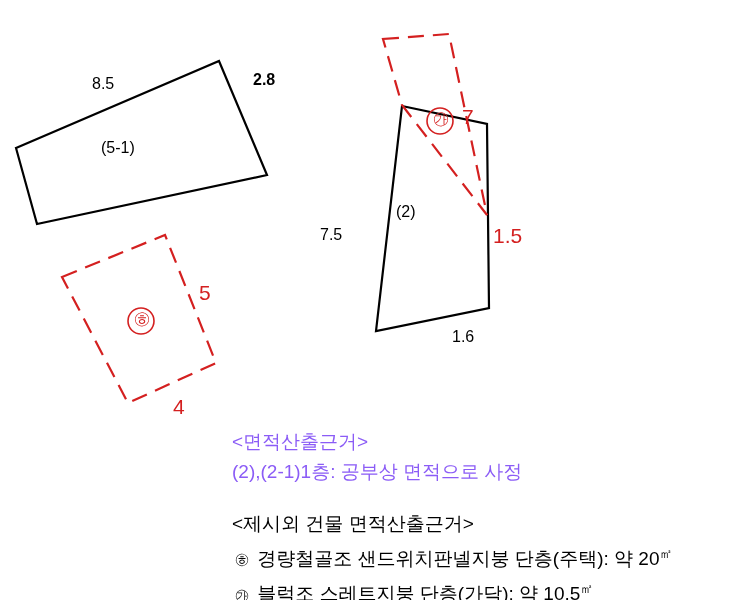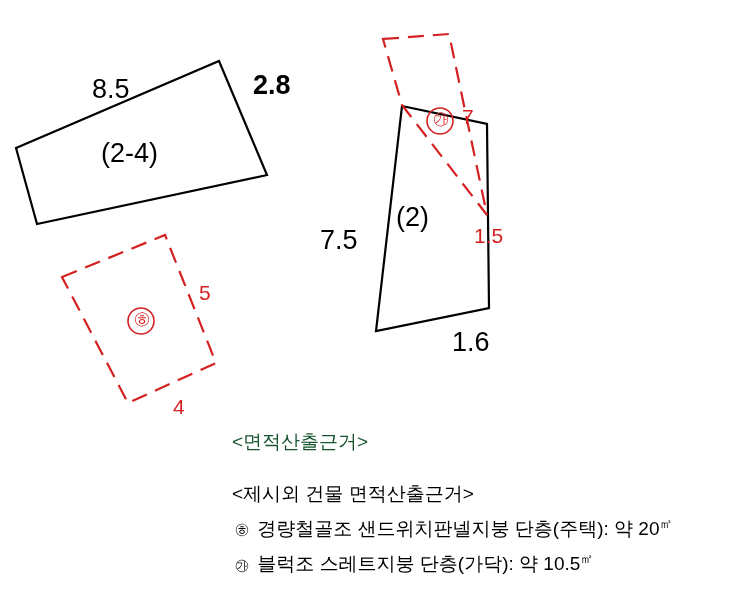--- a/index.html
+++ b/index.html
@@ -26,37 +26,37 @@
     height: 600px;
   }
   .lbl {
     position: absolute;
     white-space: nowrap;
     font-family: "Liberation Sans", sans-serif;
     line-height: 1;
   }
   .lbl-black {
     color: #000000;
-    font-size: 27px;
+    font-size: 16px;
   }
   .lbl-red {
     color: #d42020;
     font-size: 21px;
   }
   .notes {
     position: absolute;
     left: 232px;
     top: 427px;
     width: 500px;
   }
   .note-line {
     font-size: 19px;
     line-height: 30px;
     white-space: nowrap;
-    color: #14532d;
+    color: #8b5cf6;
   }
   .note-line.red {
     color: #000000;
   }
   .note-gap {
     height: 22px;
   }
   .marker-char {
     display: inline-block;
     position: relative;
@@ -94,36 +94,37 @@
 
     <polygon points="383,39 449,34 487,215 402,105" fill="none" stroke="#d42020" stroke-width="2.2" stroke-dasharray="16 9"></polygon>
 
     <circle cx="141" cy="321" r="13" fill="none" stroke="#d42020" stroke-width="1.6"></circle>
 
     <circle cx="440" cy="121" r="13" fill="none" stroke="#d42020" stroke-width="1.6"></circle>
   </svg>
 
   <div class="lbl lbl-black" style="left:92px; top:76px;">8.5</div>
   <div class="lbl lbl-black" style="left:253px; top:72px;font-weight:bold;">2.8</div>
-  <div class="lbl lbl-black" style="left:101px; top:140px;">(2-4)</div>
+  <div class="lbl lbl-black" style="left:101px; top:140px;">(5-1)</div>
 
   <div class="lbl lbl-red" style="left:199px; top:282px;">5</div>
   <div class="lbl lbl-red" style="left:173px; top:396px;">4</div>
   <div class="lbl lbl-red" style="left:134px; top:311px; font-size:16px;">㉭</div>
 
   <div class="lbl lbl-red" style="left:462px; top:106px;">7</div>
   <div class="lbl lbl-red" style="left:433px; top:111px; font-size:16px;">㉮</div>
-  <div class="lbl lbl-red" style="left:474px; top:225px;text-align:center;">1.5</div>
+  <div class="lbl lbl-red" style="left:493px; top:225px;text-align:center;">1.5</div>
 
   <div class="lbl lbl-black" style="left:320px; top:227px;">7.5</div>
   <div class="lbl lbl-black" style="left:396px; top:204px;">(2)</div>
   <div class="lbl lbl-black" style="left:452px; top:329px;">1.6</div>
 
   <div class="notes">
     <div class="note-line">&lt;면적산출근거&gt;</div>
+    <div class="note-line">(2),(2-1)1층: 공부상 면적으로 사정</div>
     <div class="note-gap"></div>
     <div class="note-line red">&lt;제시외 건물 면적산출근거&gt;</div>
     <div class="note-line red">
       <span class="marker-char">
         <span>㉭</span>
       </span>
       <span>경량철골조 샌드위치판넬지붕 단층(주택): 약 20</span><span class="sup">㎡</span>
     </div>
     <div class="note-line red">
       <span class="marker-char">

